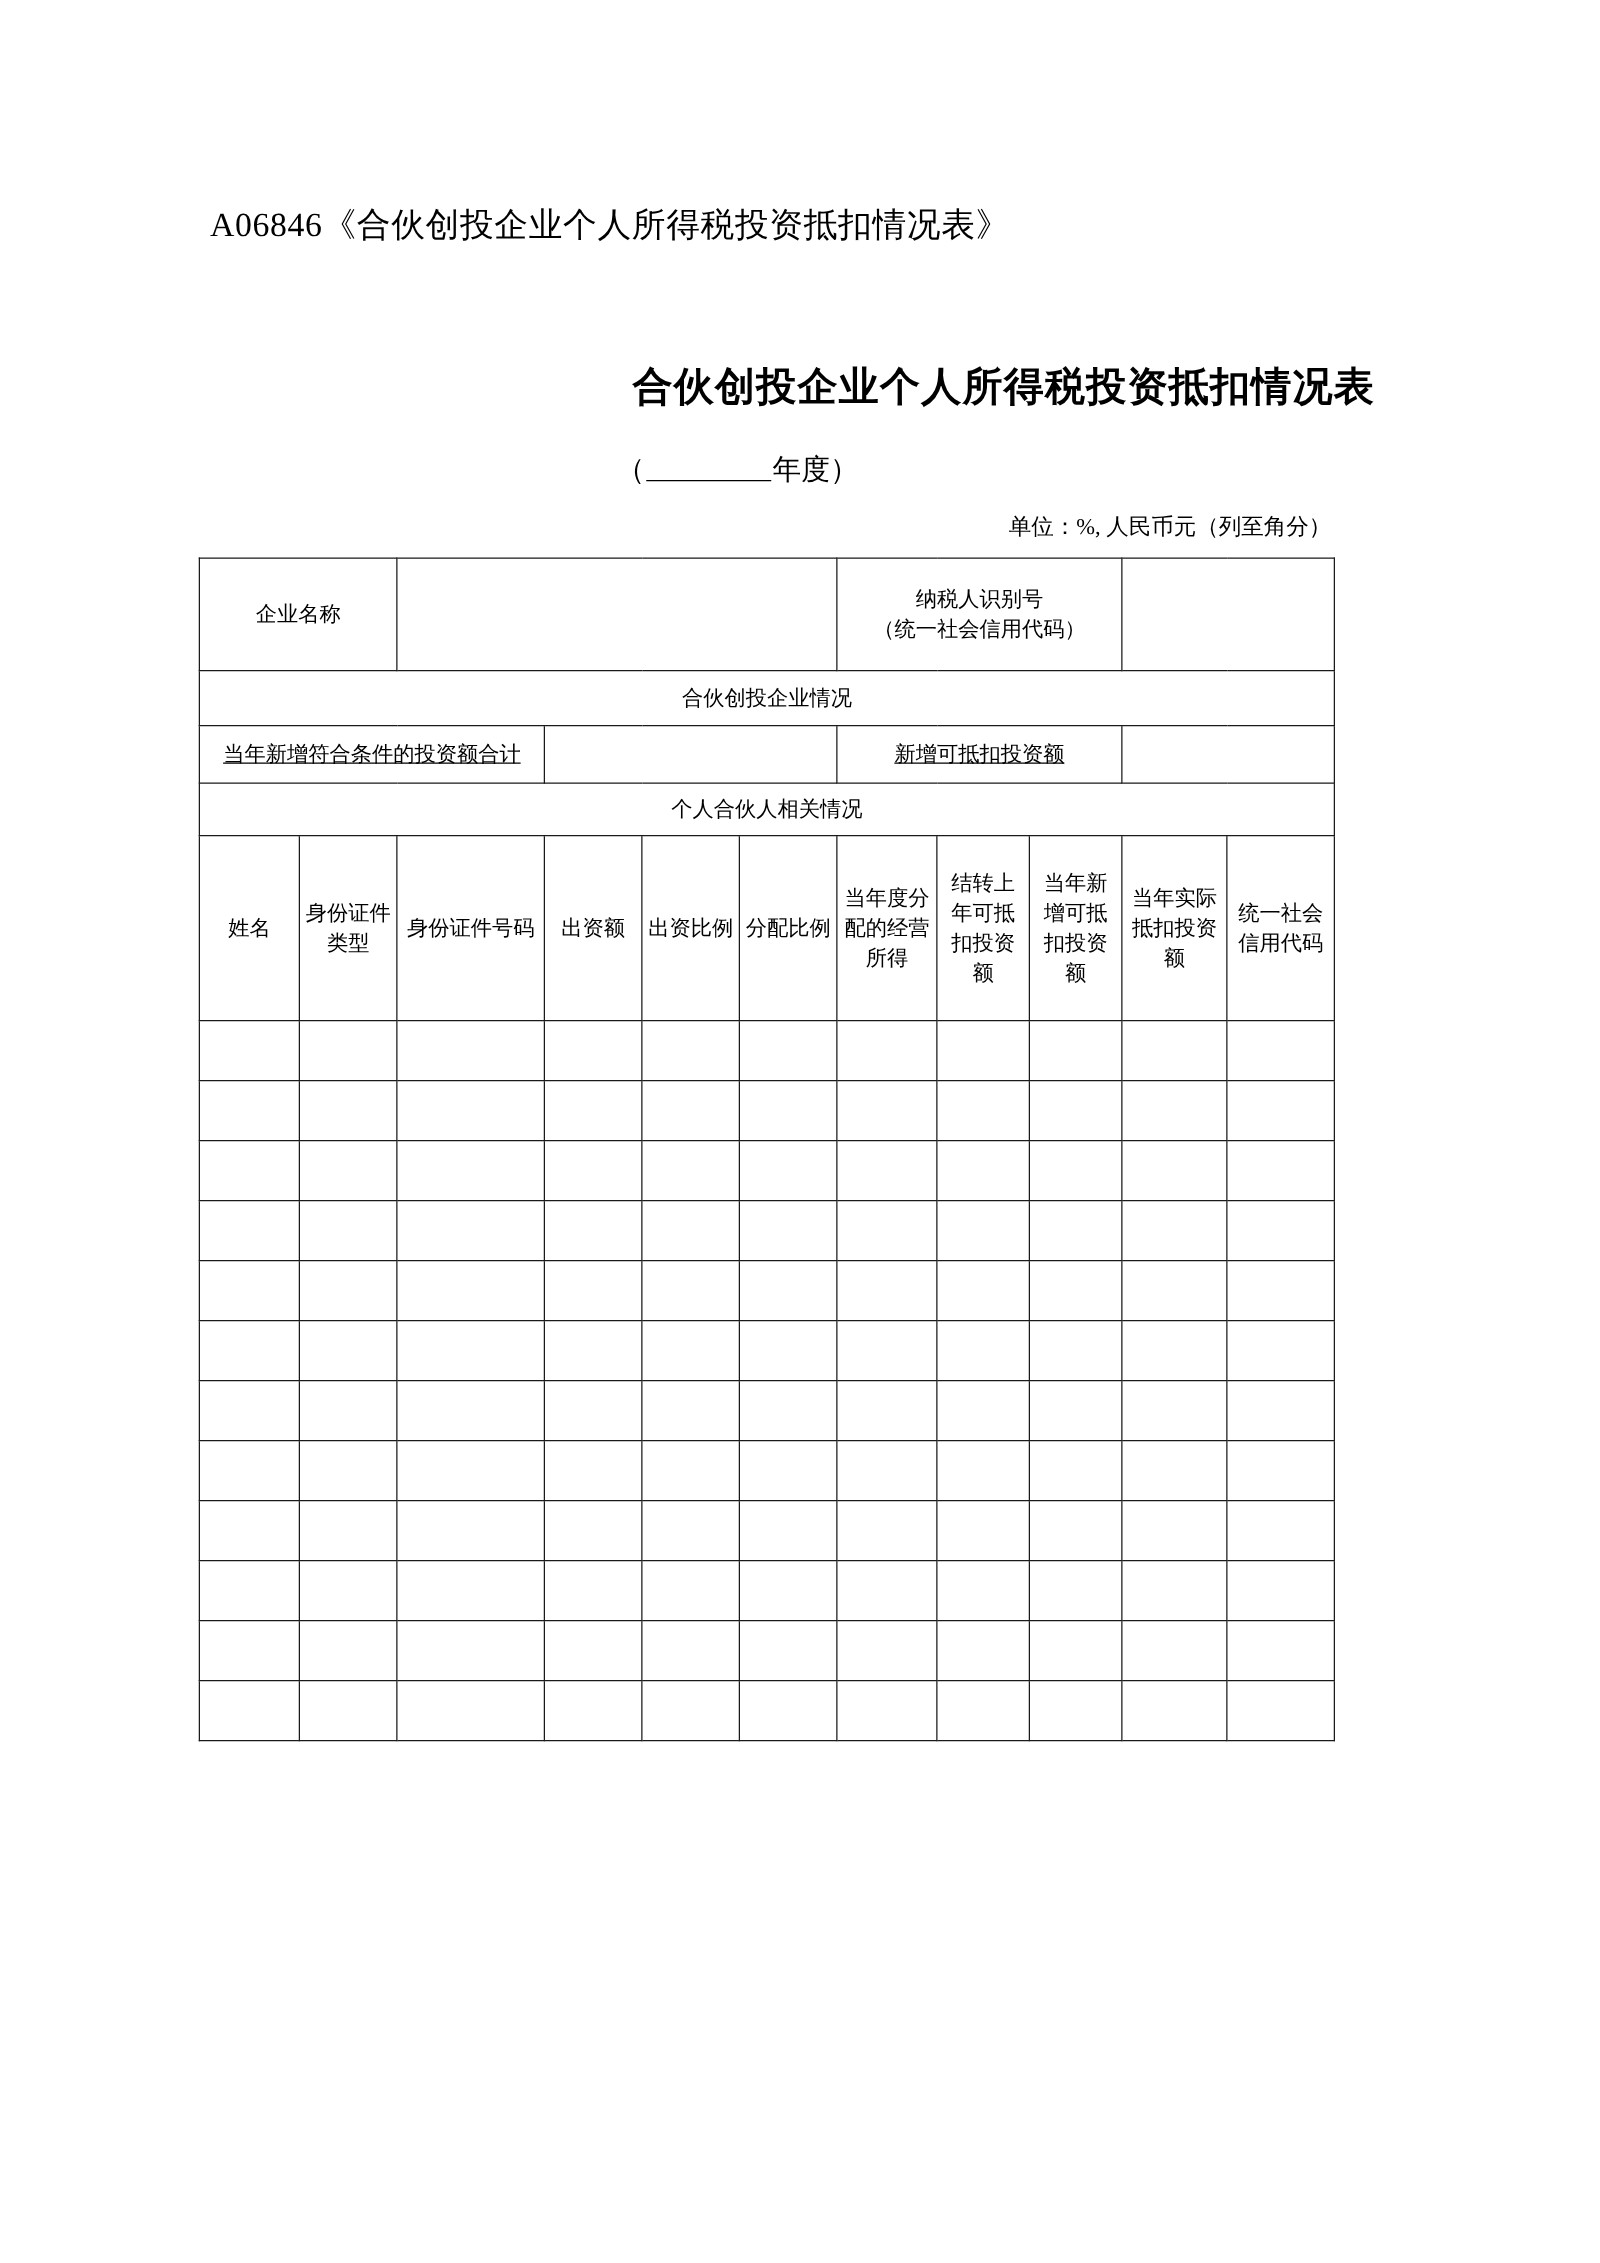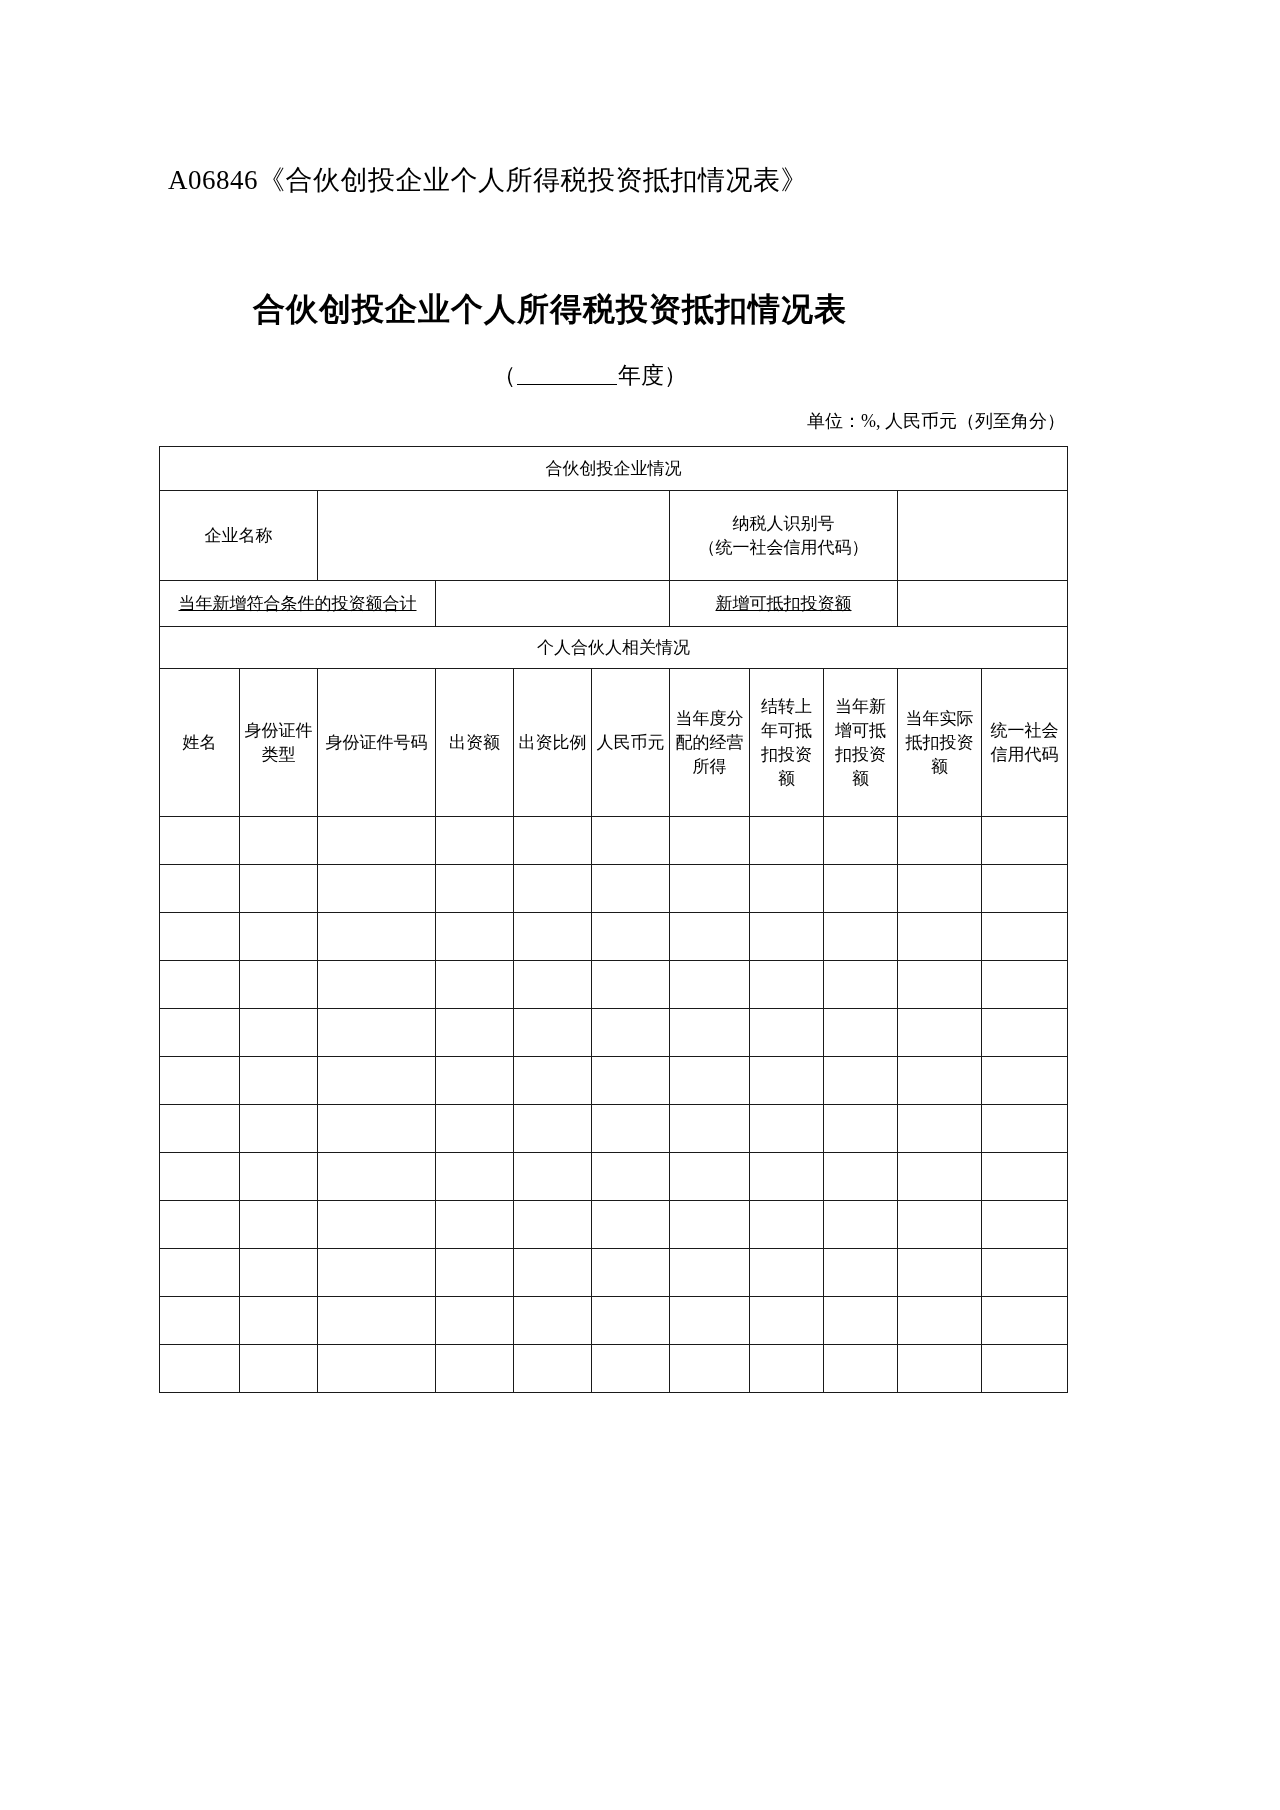--- a/index.html
+++ b/index.html
@@ -33,21 +33,21 @@
     letter-spacing: 0.5px;
     white-space: nowrap;
   }
 
   
   .doc-title {
     position: absolute;
     left: 0;
     top: 288px;
     width: 1100px;
-    text-align: center;
+    text-align: right;
     font-family: "DejaVu Sans", "Liberation Sans", sans-serif;
     font-size: 32px;
     font-weight: bold;
     line-height: 42px;
     letter-spacing: 1px;
   }
 
   
   .year-line {
     position: absolute;
@@ -132,47 +132,47 @@
       <col style="width:78px">
       <col style="width:78px">
       <col style="width:80px">
       <col style="width:74px">
       <col style="width:74px">
       <col style="width:84px">
       <col style="width:86px">
     </colgroup>
     <tbody>
       <tr>
-        <td class="section-head" colspan="11">合伙创投企业情况</td>
-      </tr>
-      <tr>
         <td class="r-name" colspan="2">企业名称</td>
         <td class="r-name" colspan="4"></td>
         <td class="r-name two-line" colspan="3">
           <div>纳税人识别号</div>
           <div>（统一社会信用代码）</div>
         </td>
         <td class="r-name" colspan="2"></td>
       </tr>
       <tr>
+        <td class="section-head" colspan="11">合伙创投企业情况</td>
+      </tr>
+      <tr>
         <td class="r-newadd" colspan="3">当年新增符合条件的投资额合计</td>
         <td class="r-newadd" colspan="3"></td>
         <td class="r-newadd" colspan="3">新增可抵扣投资额</td>
         <td class="r-newadd" colspan="2"></td>
       </tr>
       <tr>
         <td class="r-partners" colspan="11">个人合伙人相关情况</td>
       </tr>
       <tr>
         <td class="col-head">姓名</td>
         <td class="col-head">身份证件类型</td>
         <td class="col-head">身份证件号码</td>
         <td class="col-head">出资额</td>
         <td class="col-head">出资比例</td>
-        <td class="col-head">人民币元</td>
+        <td class="col-head">分配比例</td>
         <td class="col-head">当年度分配的经营所得</td>
         <td class="col-head">结转上年可抵扣投资额</td>
         <td class="col-head">当年新增可抵扣投资额</td>
         <td class="col-head">当年实际抵扣投资额</td>
         <td class="col-head">统一社会信用代码</td>
       </tr>
     </tbody>
     <tbody id="data-rows">
         <tr class="data-row">
           <td></td>

